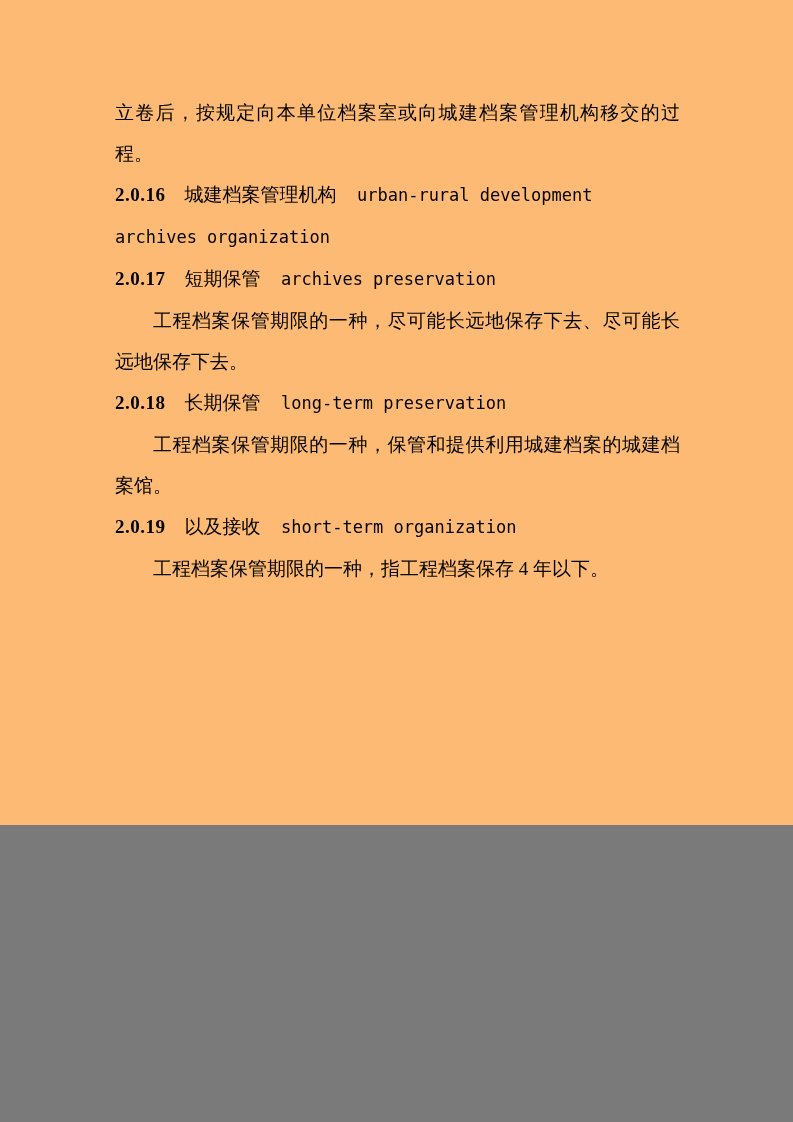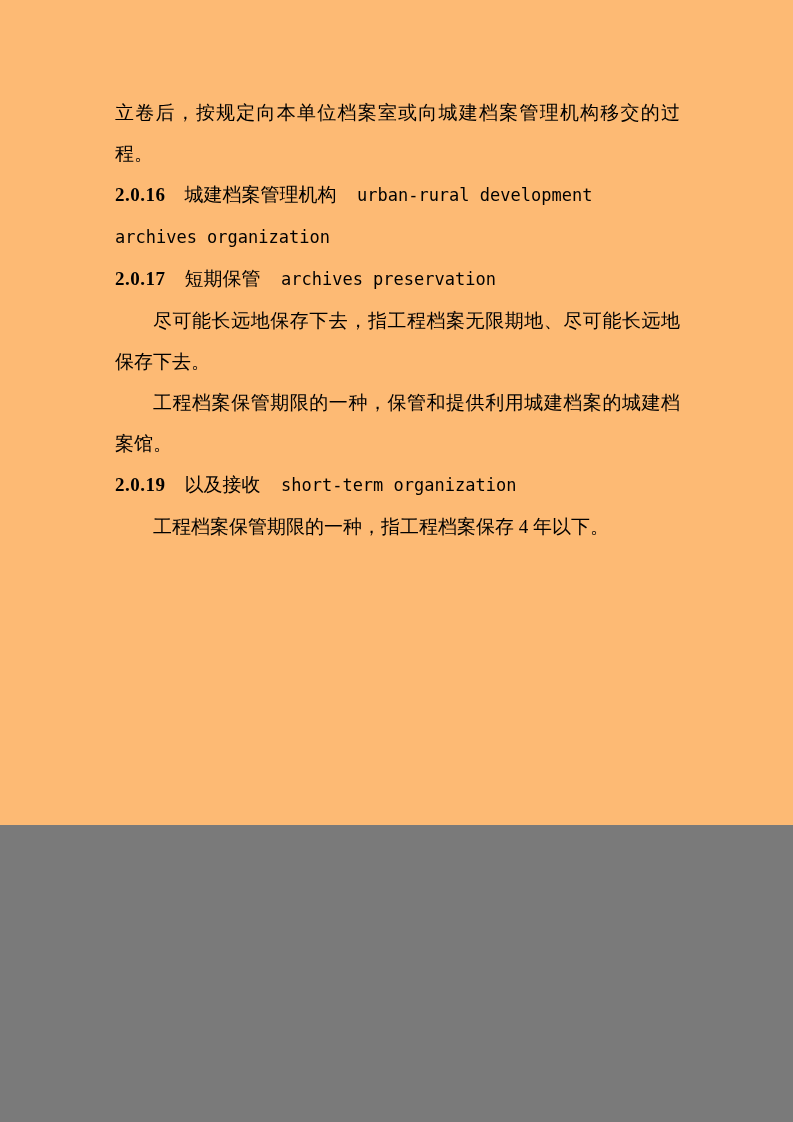--- a/index.html
+++ b/index.html
@@ -72,22 +72,23 @@
 
 <div class="page">
 
   <div class="content">
 
     <div class="para">立卷后，按规定向本单位档案室或向城建档案管理机构移交的过程。</div>
 
     <div class="term-head"><span class="num">2.0.16</span><span class="cn">　</span><span class="cn">城建档案管理机构</span><span class="en">  </span><span class="en">urban-rural development archives organization</span></div>
 
     <div class="term-head"><span class="num">2.0.17</span><span class="cn">　</span><span class="cn">短期保管</span><span class="en">  </span><span class="en">archives preservation</span></div>
-    <div class="para para-first">尽可能长远地保存下去，指工程档案无限期地、尽可能长远地保存下去。</div>
+    <div class="para para-first">工程档案保管期限的一种，尽可能长远地保存下去、尽可能长远地保存下去。</div>
 
+    <div class="term-head"><span class="num">2.0.18</span><span class="cn">　</span><span class="cn">长期保管</span><span class="en">  </span><span class="en">long-term preservation</span></div>
     <div class="para para-first">工程档案保管期限的一种，保管和提供利用城建档案的城建档案馆。</div>
 
     <div class="term-head"><span class="num">2.0.19</span><span class="cn">　</span><span class="cn">以及接收</span><span class="en">  </span><span class="en">short-term organization</span></div>
     <div class="para para-first">工程档案保管期限的一种，指工程档案保存 4 年以下。</div>
 
   </div>
 
   <div class="footer">4</div>
 
 </div>

